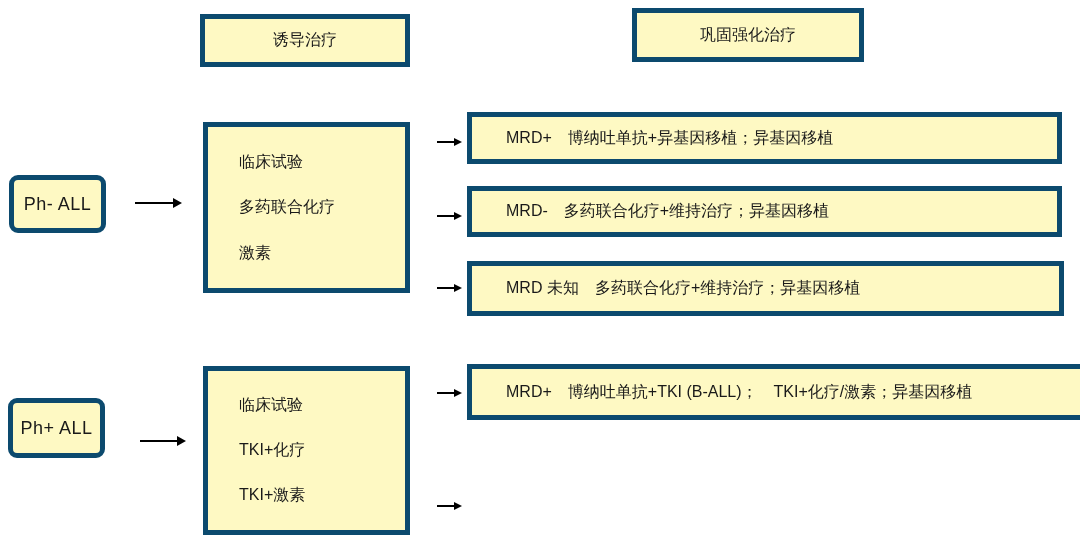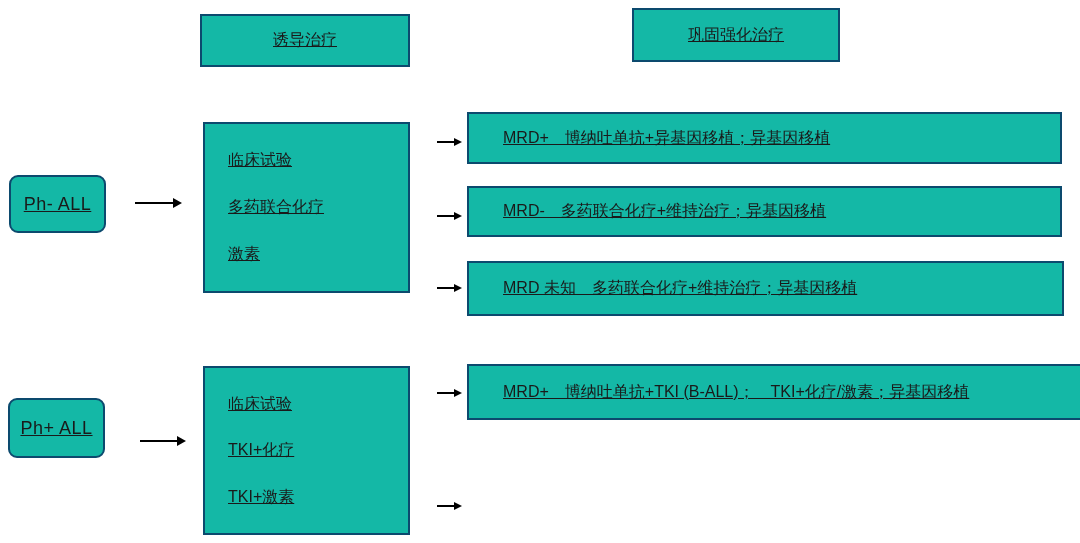--- a/index.html
+++ b/index.html
@@ -2,28 +2,28 @@
 <html><head>
 <meta charset="utf-8">
 <style>
   html,body{margin:0;padding:0;background:#ffffff;}
   .canvas{
     position:relative;width:1080px;height:543px;background:#ffffff;
     font-family:"Liberation Sans","DejaVu Sans",sans-serif;
     color:#1a1a1a;overflow:hidden;
   }
   .box{
-    position:absolute;border:2px solid #0c4a6e;background:#14b8a6;
-    box-sizing:border-box;display:flex;align-items:center;text-decoration:underline;
+    position:absolute;border:5px solid #0c4a6e;background:#fef9c3;
+    box-sizing:border-box;display:flex;align-items:center;
   }
   .hdr{justify-content:center;font-size:16px;}
   .patient{justify-content:center;font-size:18px;letter-spacing:0.5px;border-radius:9px;}
   .mid{
     flex-direction:column;justify-content:space-evenly;align-items:flex-start;
-    padding-left:23px;font-size:16px;
+    padding-left:31px;font-size:16px;
   }
   .rbox{padding-left:34px;font-size:16px;white-space:nowrap;}
   .arrow{position:absolute;height:2px;background:#000000;}
   .arrow::after{
     content:"";position:absolute;right:-9px;top:-4px;width:0;height:0;
     border-left:9px solid #000000;border-top:5px solid transparent;
     border-bottom:5px solid transparent;
   }
   .arrow.small::after{
     right:-8px;top:-3px;border-left:8px solid #000000;
@@ -32,21 +32,21 @@
   .txt{display:block;}
 </style>
 </head>
 <body>
 
 <div class="canvas">
 
   <div class="box hdr" style="left:200px;top:14px;width:210px;height:53px">
     <span class="txt">诱导治疗</span>
   </div>
-  <div class="box hdr" style="left:632px;top:8px;width:208px;height:54px">
+  <div class="box hdr" style="left:632px;top:8px;width:232px;height:54px">
     <span class="txt">巩固强化治疗</span>
   </div>
 
   <div class="box patient" style="left:9px;top:175px;width:97px;height:58px">
     <span class="txt">Ph- ALL</span>
   </div>
 
   <div class="arrow" style="left:135px;top:202px;width:38px"></div>
 
   <div class="box mid" style="left:203px;top:122px;width:207px;height:171px">

